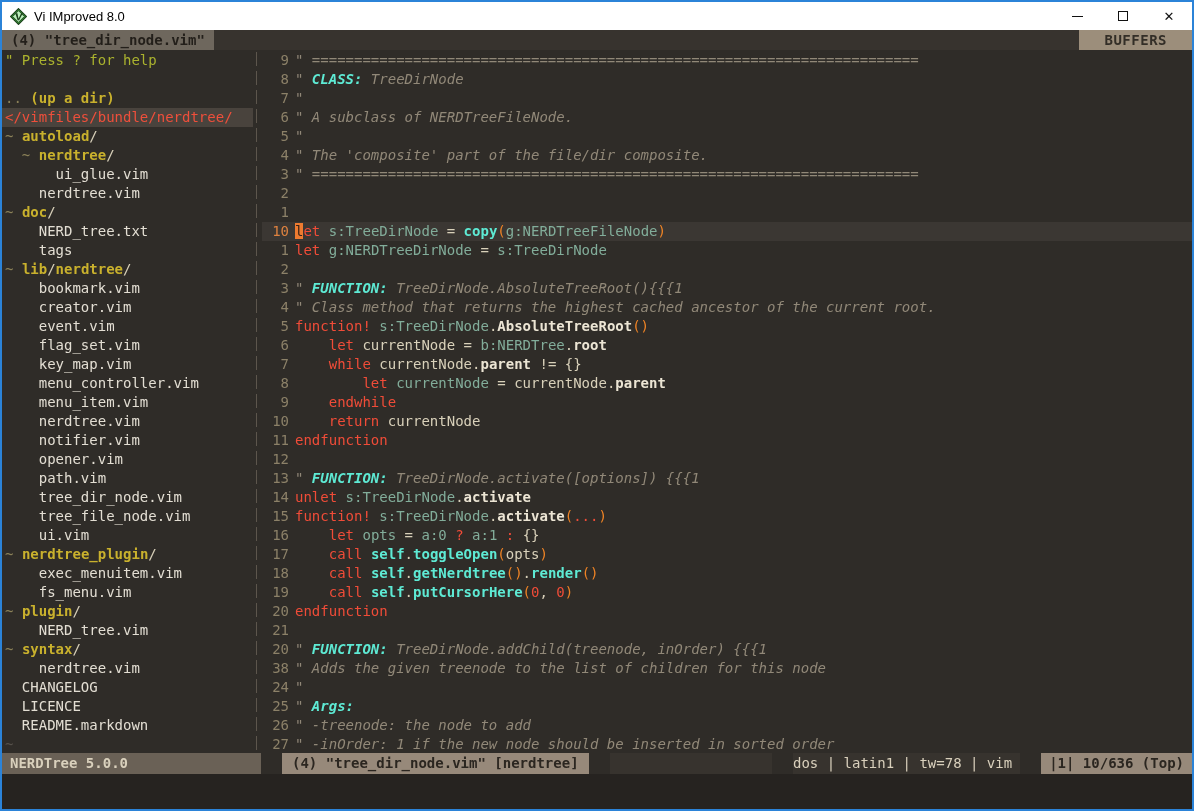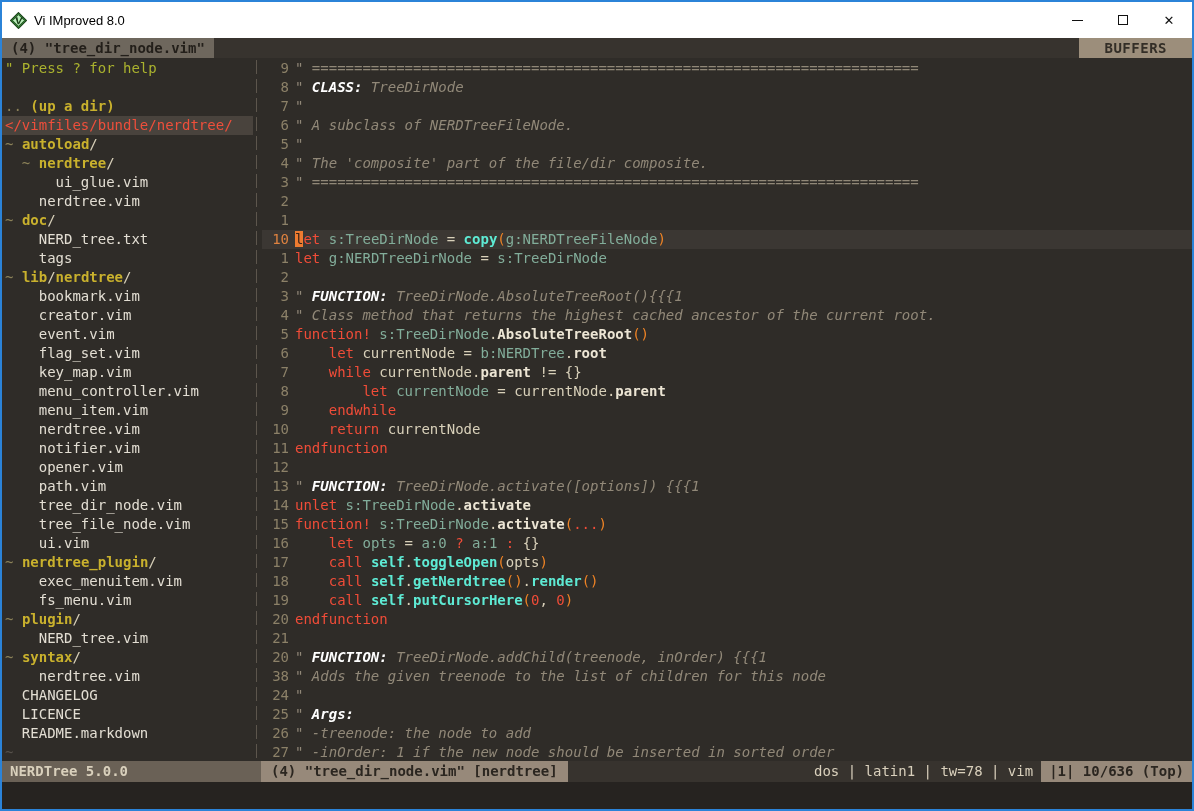--- a/index.html
+++ b/index.html
@@ -8,21 +8,21 @@
 
   .window {
     width:1194px; height:811px;
     border:2px solid #2b83d8;
     display:flex; flex-direction:column;
     background:#2f2c28;
   }
 
   
   .titlebar {
-    height:36px; background:#ffffff; color:#000;
+    height:28px; background:#ffffff; color:#000;
     display:flex; align-items:center;
     font-family:"Liberation Sans", sans-serif; font-size:13px;
     flex:0 0 auto;
   }
   .titlebar .icon { width:17px; height:17px; margin:0 7px 0 8px; flex:0 0 auto; }
   .titlebar .title { flex:1 1 auto; }
   .winbtns { display:flex; height:100%; }
   .winbtn { width:46px; height:100%; display:flex; align-items:center; justify-content:center; color:#111; }
   .glyph-min { width:11px; height:1px; background:#111; display:block; }
   .glyph-max { width:10px; height:10px; border:1px solid #111; display:block; }
@@ -68,33 +68,33 @@
   .crow { display:flex; }
   .crow.cur { background:#3b3733; }
   .lnum {
     flex:0 0 24px; width:24px; text-align:right; color:#8c8168;
     margin-left:3px; margin-right:6px;
   }
   .crow.cur .lnum { color:#de8240; }
   .lcode { flex:1 1 auto; }
 
   .s-c  { color:#918878; font-style:italic; }                    
-  .s-cb { color:#ffffff; font-style:italic; font-weight:bold;margin-top:36px; }  
+  .s-cb { color:#5eead4; font-style:italic; font-weight:bold;margin-top:36px; }  
   .s-k  { color:#f04c38; }                                       
   .s-id { color:#82ad9a; }                                       
   .s-fn { color:#5eead4; font-weight:bold; }                     
   .s-o  { color:#ee8325; }                                       
   .s-t  { color:#d9d1ba; }                                       
   .s-m  { color:#ece5d4; font-weight:bold; }                     
   .s-cursor { background:#ee7b30; color:#3a2418; }               
 
   
   .statusline {
     height:21px; flex:0 0 21px; display:flex; align-items:stretch;
-    font-size:14px; line-height:21px; white-space:pre;
+    font-size:14px; line-height:21px; white-space:pre;gap:21px;
   }
   .seg-left {
     flex:0 0 259px; background:#6a6156; color:#d9d0bc; font-weight:bold;
     padding-left:8px; overflow:hidden;
   }
   .seg-active {
     flex:0 0 auto; background:#97897a; color:#2b2620; font-weight:bold;
     padding:0 10px;
   }
   .seg-fill { flex:1 1 auto; background:#37332e; }

